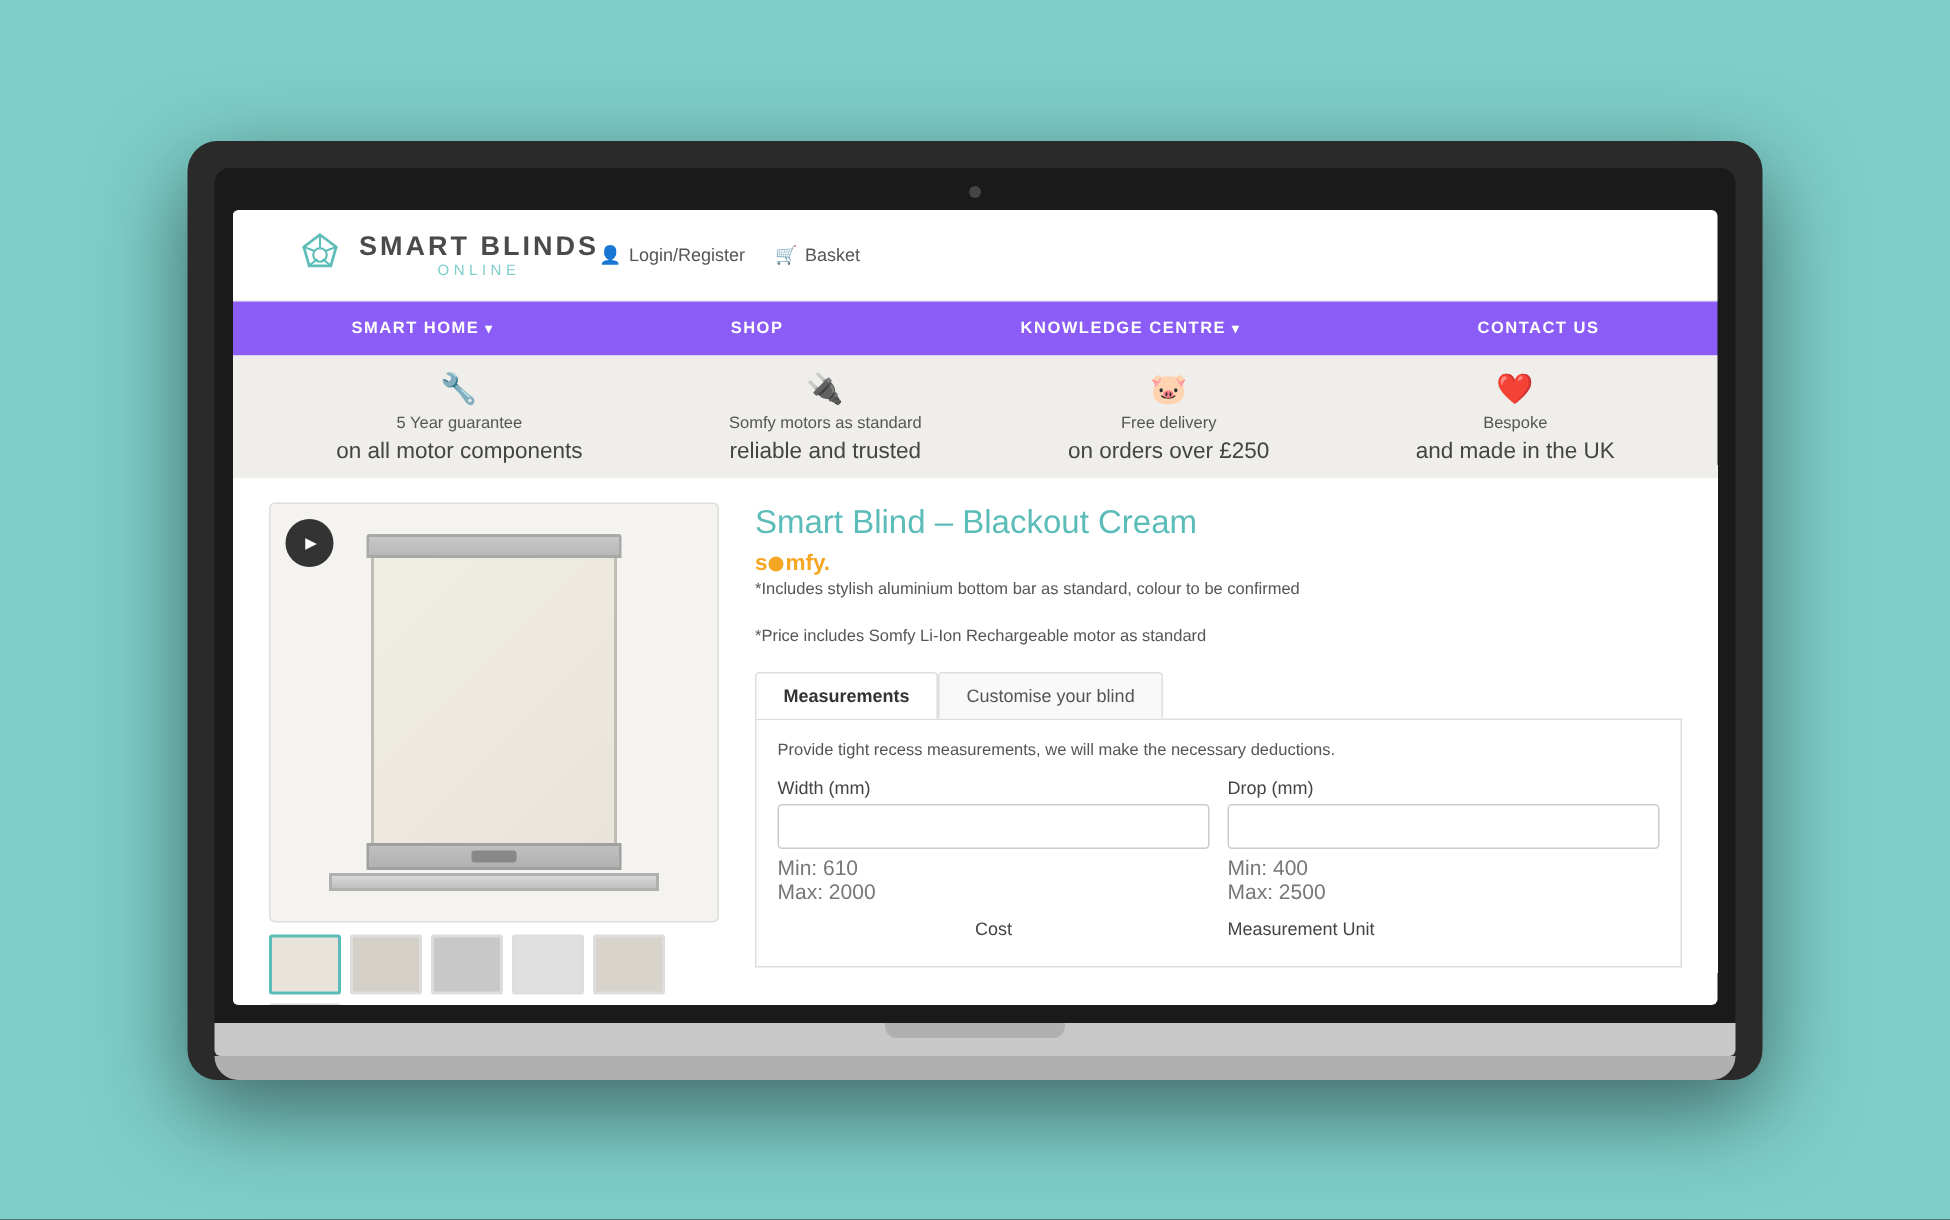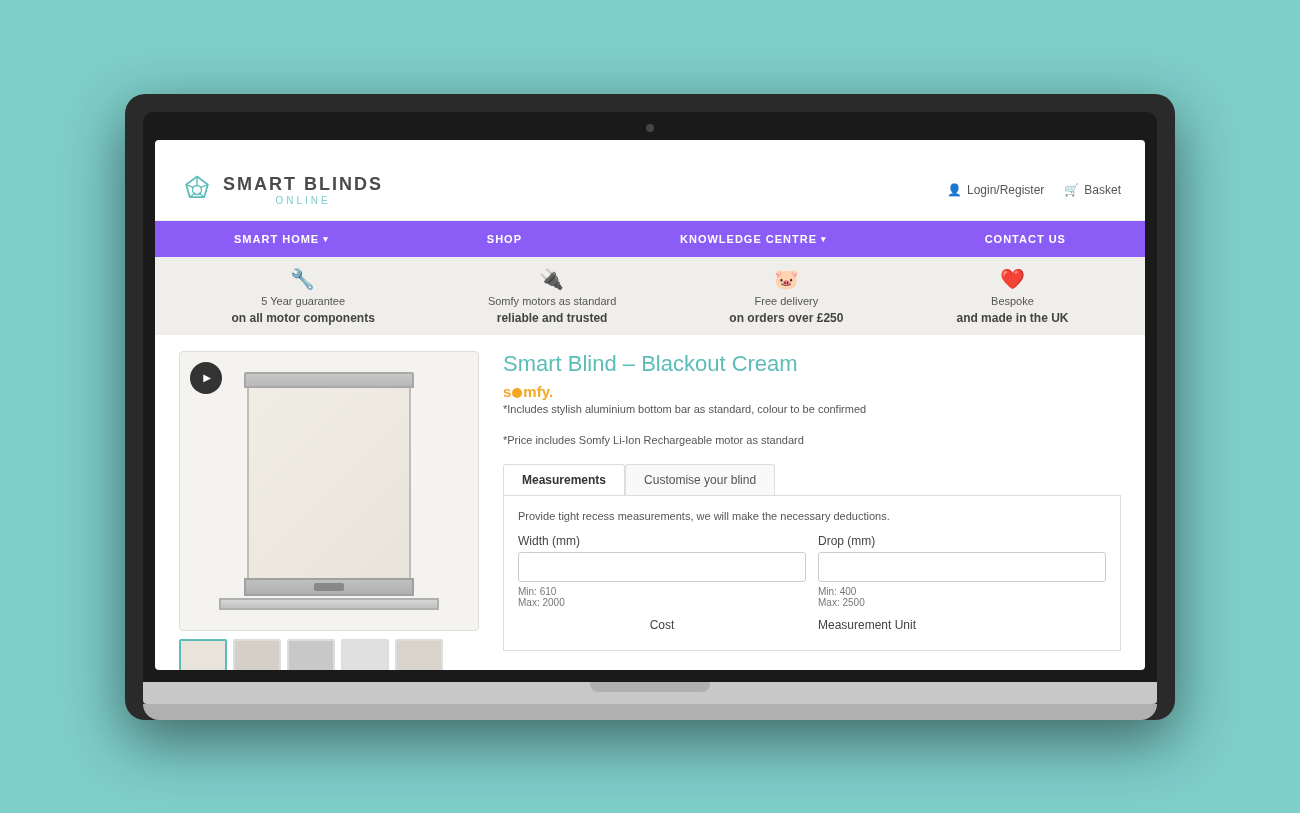--- a/index.html
+++ b/index.html
@@ -63,25 +63,23 @@
     .laptop-foot {
       background: #b0b0b0;
       height: 16px;
       border-radius: 0 0 16px 16px;
     }
 
     
     .site-header {
       display: flex;
       align-items: center;
-      justify-content: space-between;
-      padding: 12px 24px;
+      padding: 12px 40px;
       background: #fff;
       border-bottom: 1px solid #eee;
-      margin-top: 20px;
     }
 
     .logo-area {
       display: flex;
       align-items: center;
       gap: 8px;
     }
 
     .logo-icon {
       width: 36px;
@@ -163,22 +161,22 @@
       font-size: 20px;
       color: #5bbcb8;
     }
 
     .feature-text-main {
       font-size: 11px;
       color: #555;
     }
 
     .feature-text-bold {
-      font-size: 12px;
-      font-weight: 700;
+      font-size: 15px;
+      font-weight: 400;
       color: #444;
     }
 
     .product-area {
       display: flex;
       padding: 16px 24px;
       gap: 24px;
       background: #fff;
     }
 
@@ -317,21 +315,21 @@
       width: 100%;
       height: 30px;
       border: 1px solid #ccc;
       border-radius: 3px;
       padding: 0 8px;
       font-size: 12px;
       outline: none;
     }
 
     .field-limits {
-      font-size: 10px;
+      font-size: 14px;
       color: #777;
       margin-top: 4px;
     }
 
     .bottom-row {
       display: grid;
       grid-template-columns: 1fr 1fr;
       gap: 12px;
       margin-top: 8px;
     }

